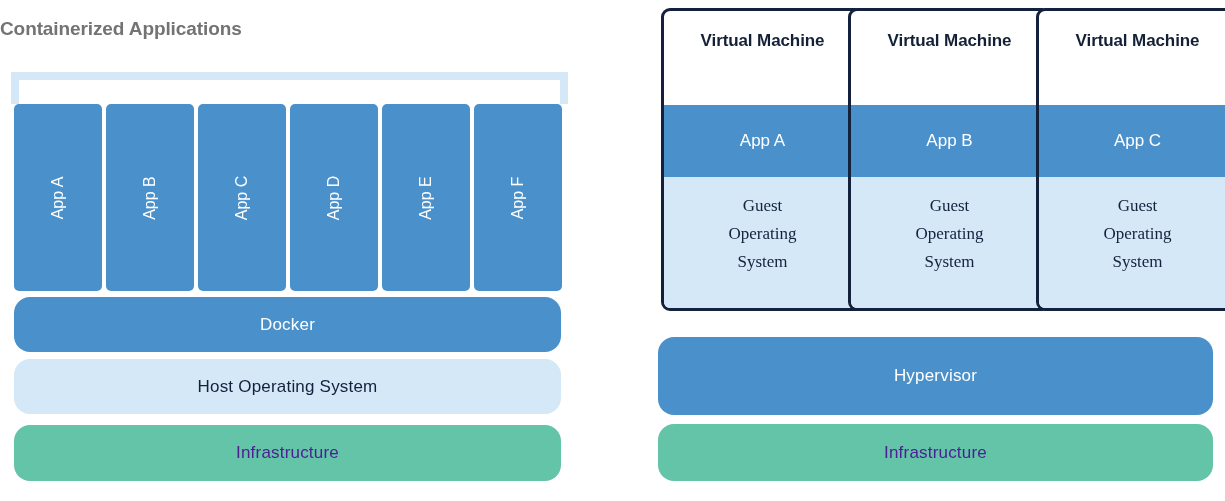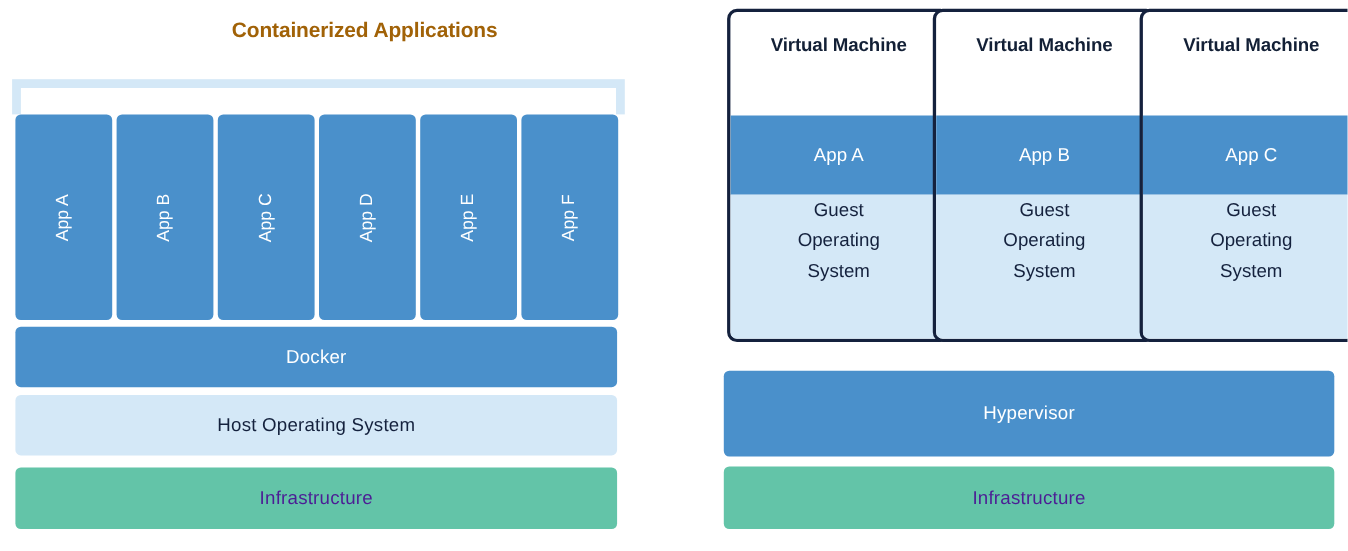--- a/index.html
+++ b/index.html
@@ -12,21 +12,21 @@
     height: 501px;
     position: relative;
     font-family: "Liberation Sans", sans-serif;
     overflow: hidden;
   }
 
   
   .bar {
     position: absolute;
     box-sizing: border-box;
-    border-radius: 5px;
+    border-radius: 16px;
     display: flex;
     align-items: center;
     justify-content: center;
     font-size: 17px;
     font-weight: 400;
     letter-spacing: .2px;
   }
   .bar-blue   { background: #4a90cb; color: #ffffff; }
   .bar-light  { background: #d4e8f7; color: #14213d; }
   .bar-teal   { background: #63c4a8; color: #4c1d95; }
@@ -35,26 +35,24 @@
   #left-panel {
     position: absolute;
     left: 0; top: 0;
     width: 600px; height: 501px;
   }
 
   #left-title {
     position: absolute;
     left: 0; top: 18px;
     width: 575px;
-    text-align: center;
     font-size: 19px;
     font-weight: 700;
-    color: #a16207;
+    color: #737373;
     letter-spacing: -0.1px;
-    margin-left: 44px;
   }
 
   
   #container-bracket {
     position: absolute;
     left: 11px;
     top: 72px;
     width: 557px;
     height: 32px;
     background: #d4e8f7;
@@ -134,24 +132,26 @@
   .vm-guest {
     position: absolute;
     left: 0; right: 0;
     top: 166px;
     bottom: 0;
     background: #d4e8f7;
     color: #14213d;
     display: flex;
     align-items: flex-start;
     justify-content: center;
+    padding-top: 15px;
     box-sizing: border-box;
     font-size: 17px;
     line-height: 28px;
     text-align: center;
+    font-family: Liberation Serif, serif;
   }
 
   #hypervisor-bar    { left: 18px; top: 320px; width: 555px; height: 78px; margin-top: 17px; }
   #infrastructure-r  { left: 18px; top: 424px; width: 555px; height: 57px; }
 </style>
 </head>
 <body>
 
 <div id="left-panel">
 

